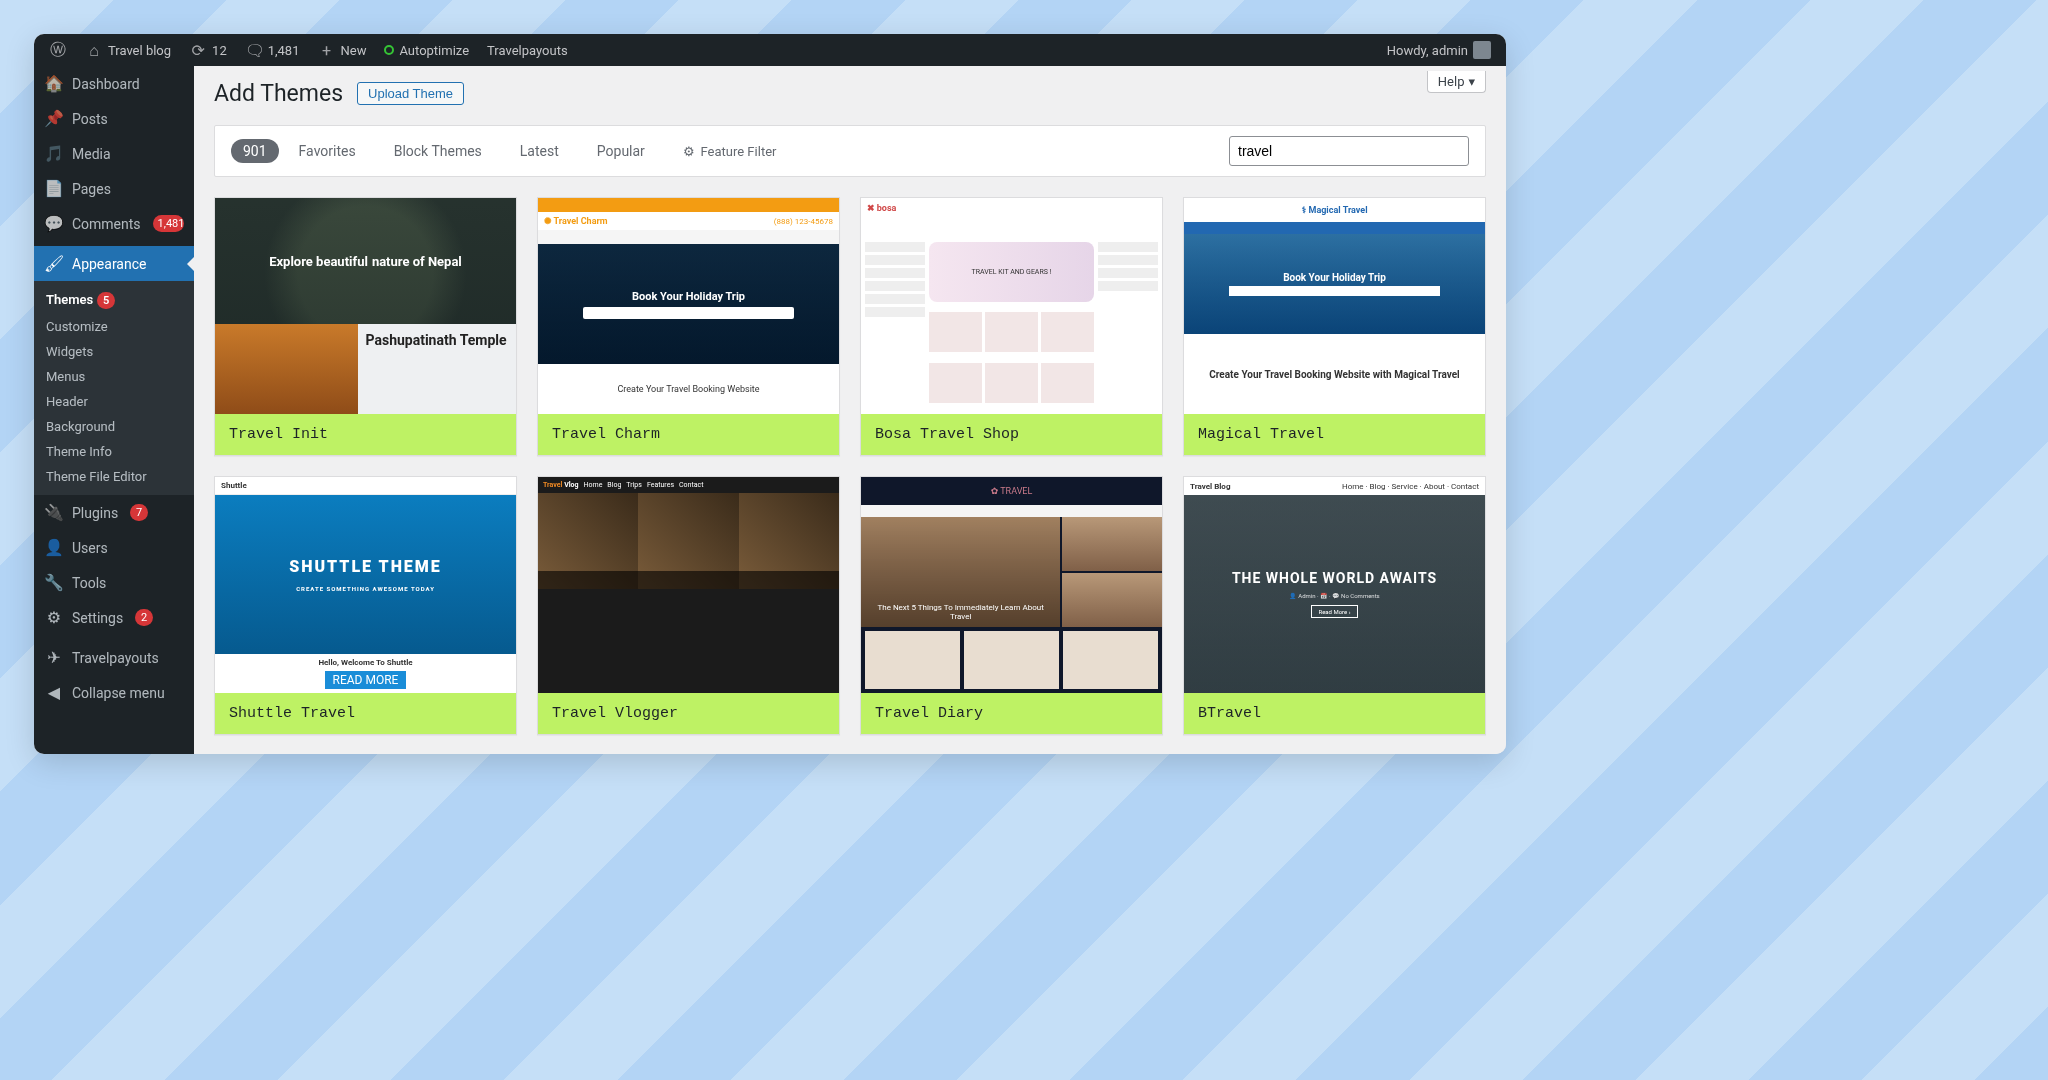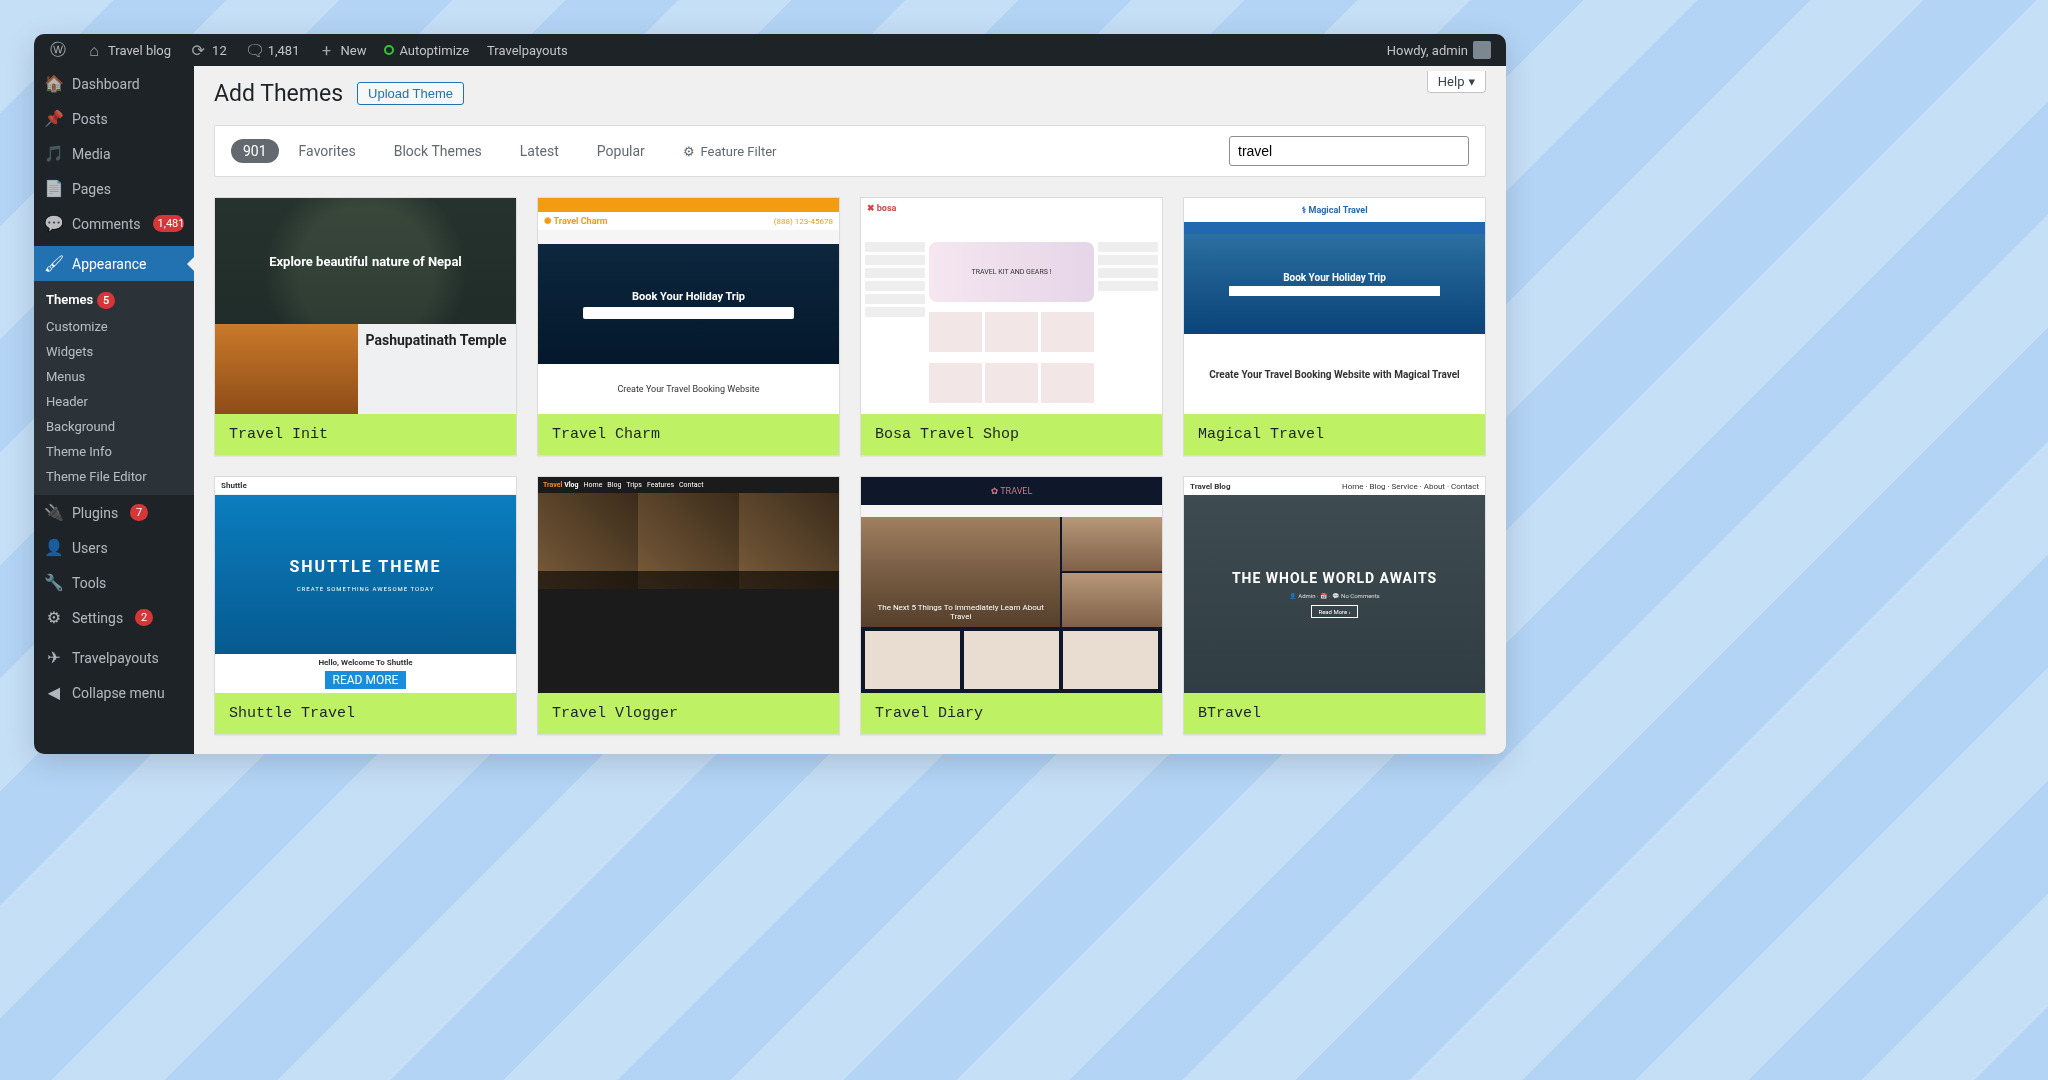--- a/index.html
+++ b/index.html
@@ -233,21 +233,21 @@
 .thumb-magical{background:#fff;}
 .thumb-magical .top{height:24px;display:flex;align-items:center;justify-content:center;color:#2268b1;font-weight:bold;}
 .thumb-magical .nav{height:12px;background:#2268b1;}
 .thumb-magical .hero{height:100px;background:linear-gradient(rgba(0,40,80,.4),rgba(0,40,80,.5)),linear-gradient(#4aa0d8,#1560a0);display:flex;flex-direction:column;align-items:center;justify-content:center;gap:3px;}
 .thumb-magical .hero b{font-size:10px;}
 .thumb-magical .hero .search{width:70%;height:10px;background:#fff;}
 .thumb-magical .foot{flex:1;background:#fff;display:flex;flex-direction:column;justify-content:center;color:#333;text-align:center;font-size:10px;gap:2px;}
 
 .thumb-shuttle{background:#fff;color:#333;}
 .thumb-shuttle .nav{height:18px;display:flex;align-items:center;padding:0 6px;font-size:8px;font-weight:bold;border-bottom:1px solid #eee;}
-.thumb-shuttle .hero{height:159px;background:linear-gradient(#0b7dbf,#065a8f);display:flex;flex-direction:column;align-items:center;justify-content:center;color:#fff;gap:9px;}
+.thumb-shuttle .hero{height:159px;background:linear-gradient(#0b7dbf,#065a8f);display:flex;flex-direction:column;align-items:center;justify-content:center;color:#fff;gap:9px;font-weight:bold;}
 .thumb-shuttle .hero b{font-size:16px;letter-spacing:2px;}
 .thumb-shuttle .hero span{font-size:6px;letter-spacing:1px;}
 .thumb-shuttle .foot{flex:1;display:flex;flex-direction:column;align-items:center;justify-content:center;gap:4px;}
 .thumb-shuttle .foot b{font-size:8px;}
 .thumb-shuttle .foot .btn{background:#1a8dd8;color:#fff;padding:2px 8px;font-size:12px;}
 
 .thumb-vlogger{background:#1b1b1b;}
 .thumb-vlogger .nav{height:16px;display:flex;align-items:center;gap:5px;padding:0 5px;font-size:7px;}
 .thumb-vlogger .nav b{color:#fff;}
 .thumb-vlogger .nav b .o{color:#f08a24;}

